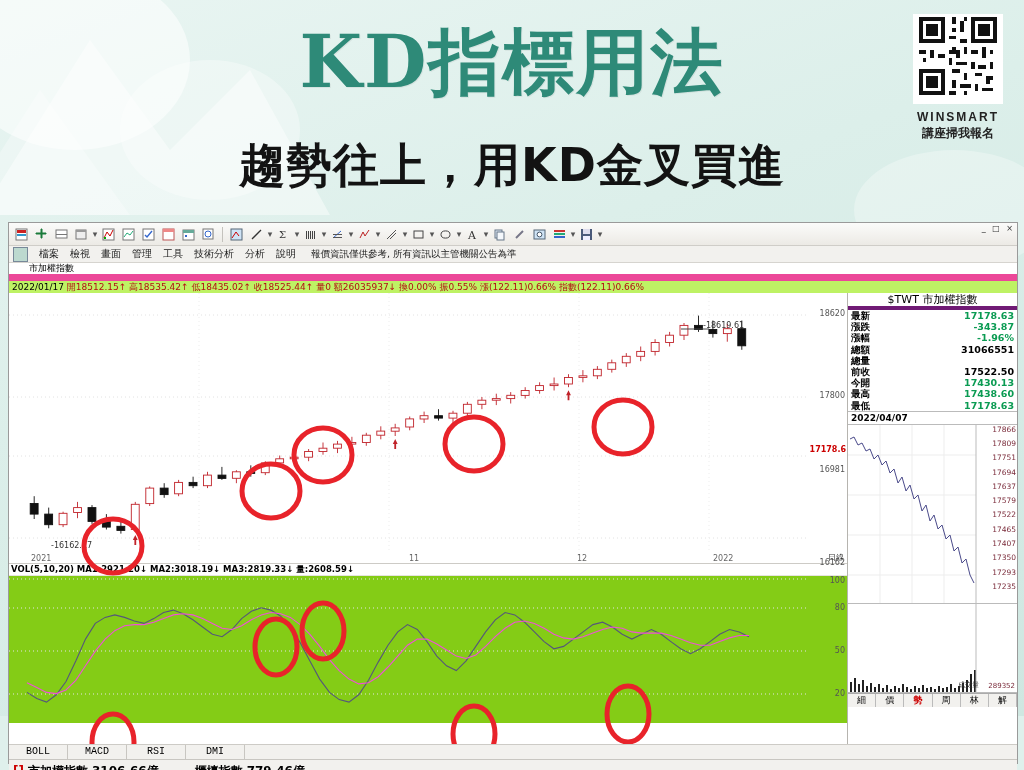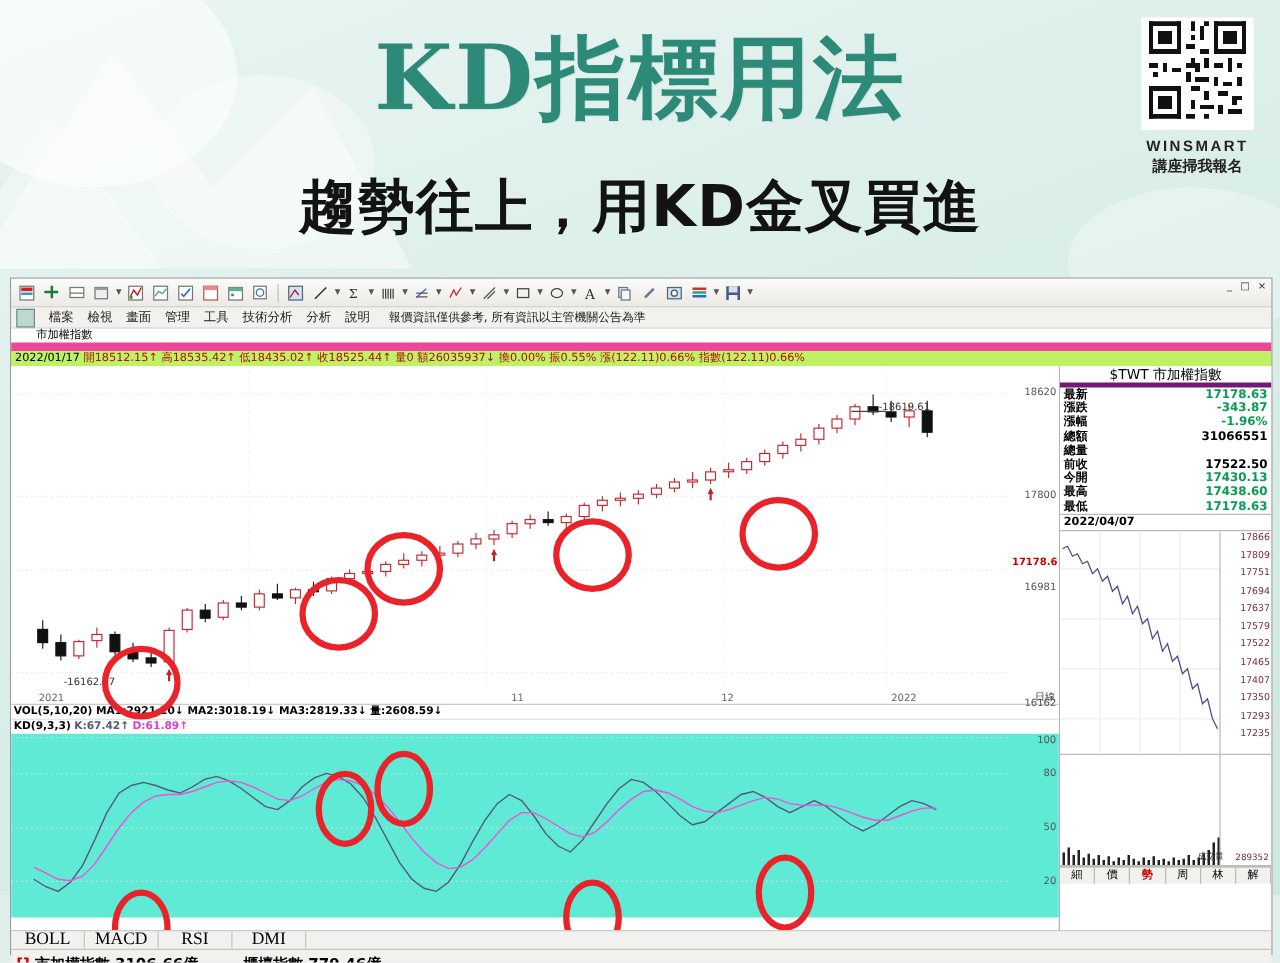--- a/index.html
+++ b/index.html
@@ -55,21 +55,21 @@
   .quoteline .v{color:#b10f12;}
 
   .body{display:flex;height:451px;}
   .charts{width:838px;border-right:1px solid #b6b4af;background:#fff;position:relative;}
   .rightpanel{width:169px;background:#fff;position:relative;}
 
   .pricechart{position:relative;height:270px;border-bottom:1px solid #cdcbc6;background:#fff;}
   .volrow{height:11px;background:#fff;font-size:8.5px;line-height:11px;padding-left:2px;
      border-bottom:1px solid #e6e4df;white-space:nowrap;}
   .kdrow{height:11px;background:#fff;font-size:8.5px;line-height:11px;padding-left:2px;white-space:nowrap;}
-  .kdchart{position:relative;height:147px;background:#5eead4;}
+  .kdchart{position:relative;height:147px;background:#84cc16;}
   svg.plot{position:absolute;left:0;top:0;}
 
   .yaxis{position:absolute;right:0;top:0;width:38px;height:100%;font-size:8px;color:#555;}
   .yaxis div{position:absolute;right:2px;}
   .ycur{color:#c00;font-weight:bold;}
 
   .xaxis{position:absolute;left:0;bottom:0;height:10px;width:100%;font-size:8px;color:#666;}
   .xaxis span{position:absolute;bottom:0;}
 
   
@@ -90,22 +90,22 @@
 
   .bottomtabs{display:flex;height:13px;border-top:1px solid #aaa;background:#f2f1ee;}
   .bottomtabs .bt{flex:1;text-align:center;font-size:9px;line-height:13px;
      border-right:1px solid #bbb;color:#000;}
   .bottomtabs .bt.act{color:#c00;font-weight:bold;}
 
   
   .infoline{height:12px;background:#fff;font-size:8.5px;line-height:12px;padding-left:2px;
      border-top:1px solid #cdcbc6;white-space:nowrap;}
   .tabrow{height:14px;background:#f2f1ee;display:flex;border-top:1px solid #cdcbc6;}
-  .tabrow .t{width:58px;text-align:center;font-size:14px;line-height:14px;
-     border-right:1px solid #c8c6c1;color:#000;font-family:Liberation Serif, serif;}
+  .tabrow .t{width:58px;text-align:center;font-size:10px;line-height:14px;
+     border-right:1px solid #c8c6c1;color:#000;font-family:Liberation Mono, monospace;}
 
   .statusbar{height:22px;background:#f2f1ee;border-top:1px solid #c8c6c1;
      display:flex;align-items:center;font-size:12px;font-weight:bold;padding:0 4px;gap:4px;}
   .s-brand{color:#c00;}
   .s-name{color:#000;}
   .s-blk{color:#000;}
   .spacer{flex:1;}
 
   .wbtns{position:absolute;right:2px;top:1px;font-size:8px;color:#333;letter-spacing:2px;}
 </style>
@@ -533,25 +533,20 @@
             <span style="left:568px">12</span>
             <span style="left:704px">2022</span>
             <span style="right:3px;color:#333">日線</span>
           </div>
         </div>
 
         <div class="volrow">
           <span style="color:#000;font-weight:bold">VOL(5,10,20) MA1:2921.20↓ MA2:3018.19↓ MA3:2819.33↓ 量:2608.59↓</span>
         </div>
 
-        <div class="kdrow">
-          <span style="color:#000;font-weight:bold">KD(9,3,3)</span>
-          <span style="color:#55577a;font-weight:bold">K:67.42↑</span>
-          <span style="color:#e040c8;font-weight:bold">D:61.89↑</span>
-        </div>
 
         <div class="kdchart">
           <svg class="plot" width="800" height="147" viewBox="0 0 800 147">
             <g stroke="#e4e4e4" stroke-dasharray="1,3">
               <line x1="0" y1="3" x2="800" y2="3"></line>
               <line x1="0" y1="32" x2="800" y2="32"></line>
               <line x1="0" y1="75" x2="800" y2="75"></line>
               <line x1="0" y1="118" x2="800" y2="118"></line>
             </g>
             <polyline id="kline" fill="none" stroke="#55577a" stroke-width="1.1" points="18.0,116.4 27.8,122.4 37.5,126.1 47.3,118.8 57.0,105.5 66.8,84.9 76.5,63.1 86.3,47.4 96.1,41.4 105.8,38.9 115.6,41.4 125.3,45.0 135.1,47.4 144.8,42.6 154.6,36.5 164.4,34.1 174.1,37.7 183.9,43.8 193.6,51.0 203.4,58.3 213.1,60.7 222.9,53.5 232.6,42.6 242.4,35.3 252.2,31.7 261.9,34.1 271.7,40.2 281.4,51.0 291.2,66.8 300.9,84.9 310.7,103.1 320.5,116.4 330.2,123.6 340.0,126.1 349.7,118.8 359.5,104.3 369.2,86.1 379.0,69.2 388.8,55.9 398.5,48.6 408.3,53.5 418.0,65.6 427.8,80.1 437.5,89.8 447.3,94.6 457.1,84.9 466.8,70.4 476.6,55.9 486.3,43.8 496.1,36.5 505.8,38.9 515.6,46.2 525.4,55.9 535.1,65.6 544.9,72.8 554.6,70.4 564.4,63.1 574.1,55.9 583.9,48.6 593.6,46.2 603.4,51.0 613.2,58.3 622.9,63.1 632.7,58.3 642.4,53.5 652.2,58.3 661.9,65.6 671.7,72.8 681.5,77.7 691.2,72.8 701.0,65.6 710.7,58.3 720.5,53.5 730.2,55.9 740.0,60.7"></polyline>

